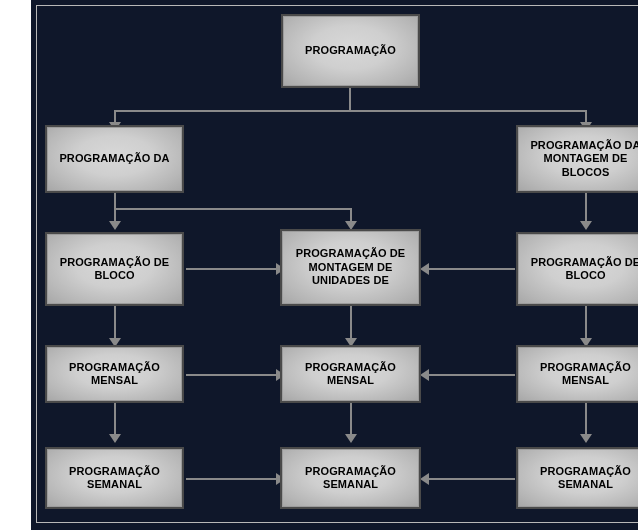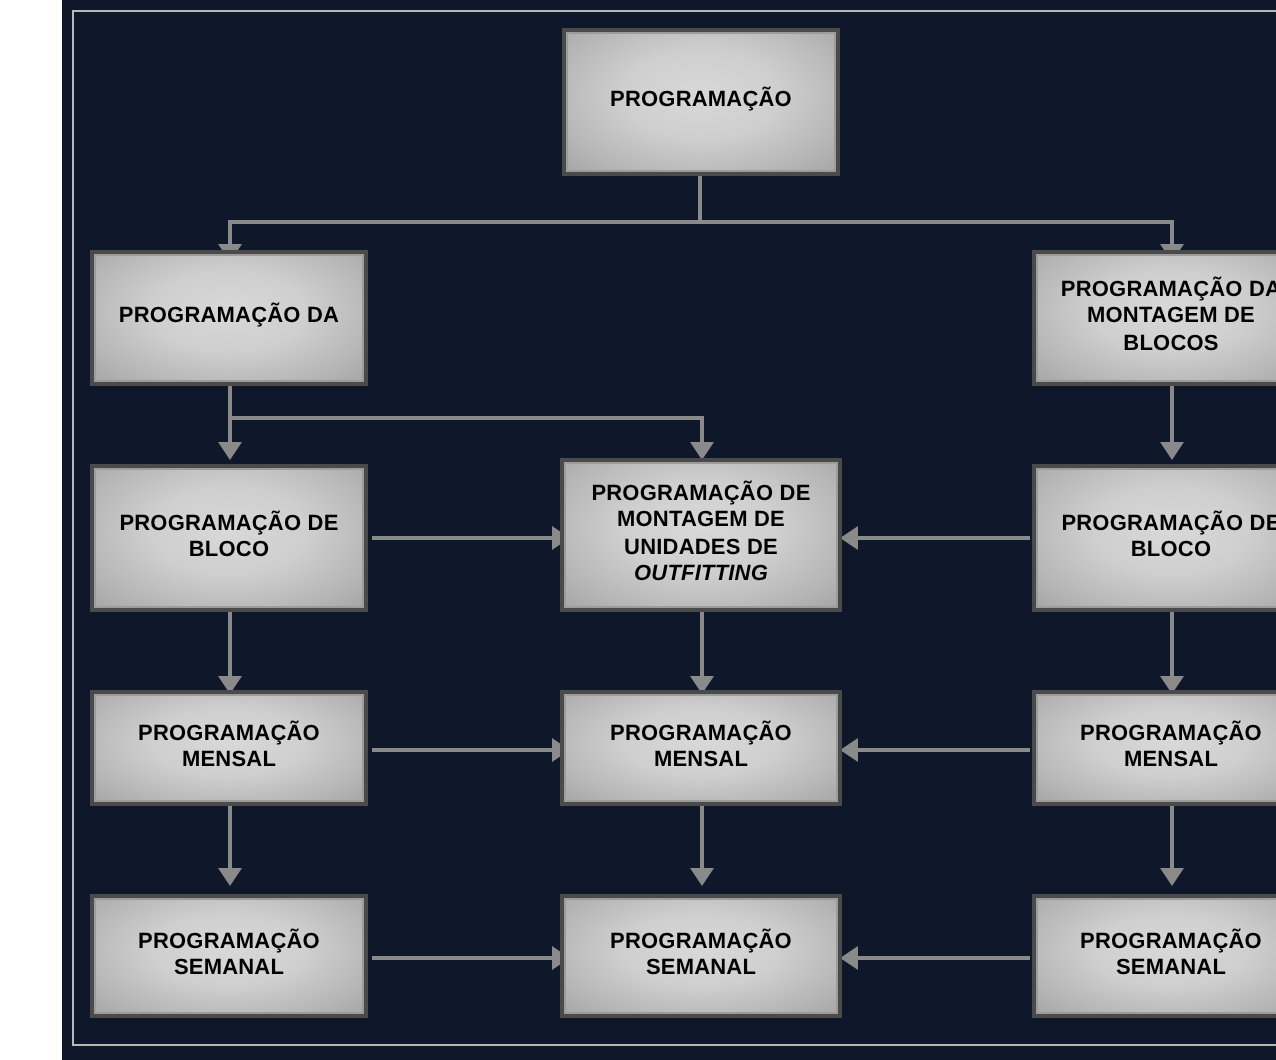--- a/index.html
+++ b/index.html
@@ -169,21 +169,20 @@
         <span class="ln">PROGRAMAÇÃO DE</span>
         <span class="ln">BLOCO</span>
       </span>
   </div>
 
   <div class="node" style="left:249px; top:229px; width:141px; height:77px;">
     <span class="lines">
         <span class="ln">PROGRAMAÇÃO DE</span>
         <span class="ln">MONTAGEM DE</span>
         <span class="ln">UNIDADES DE</span>
-        <span class="ln ital">OUTFITTING</span>
       </span>
   </div>
 
   <div class="node" style="left:485px; top:232px; width:139px; height:74px;">
     <span class="lines">
         <span class="ln">PROGRAMAÇÃO DE</span>
         <span class="ln">BLOCO</span>
       </span>
   </div>
 

